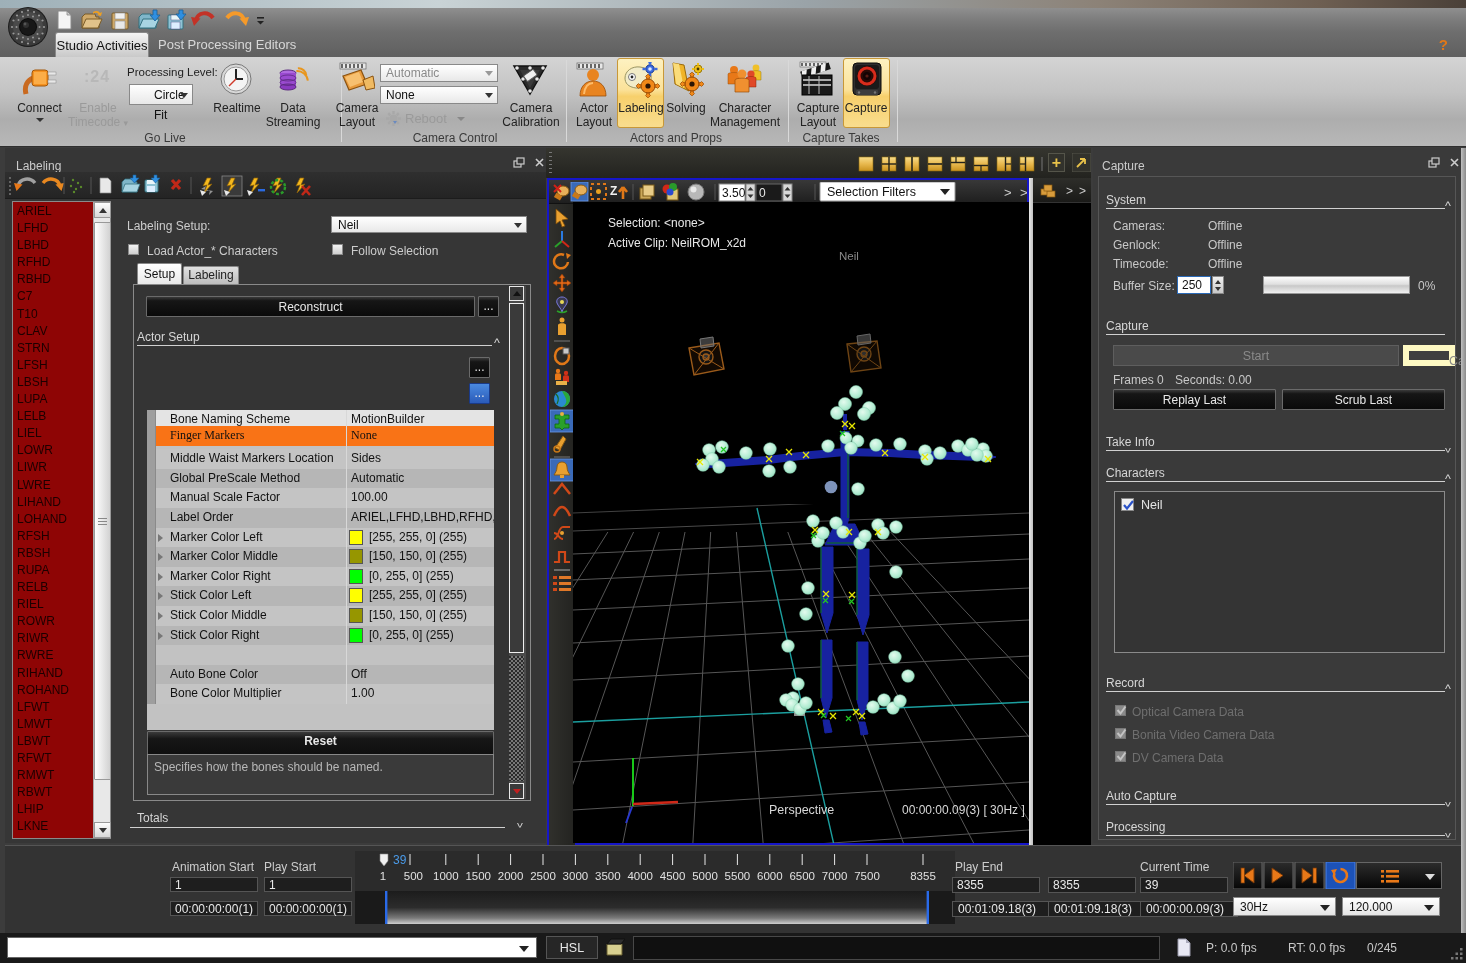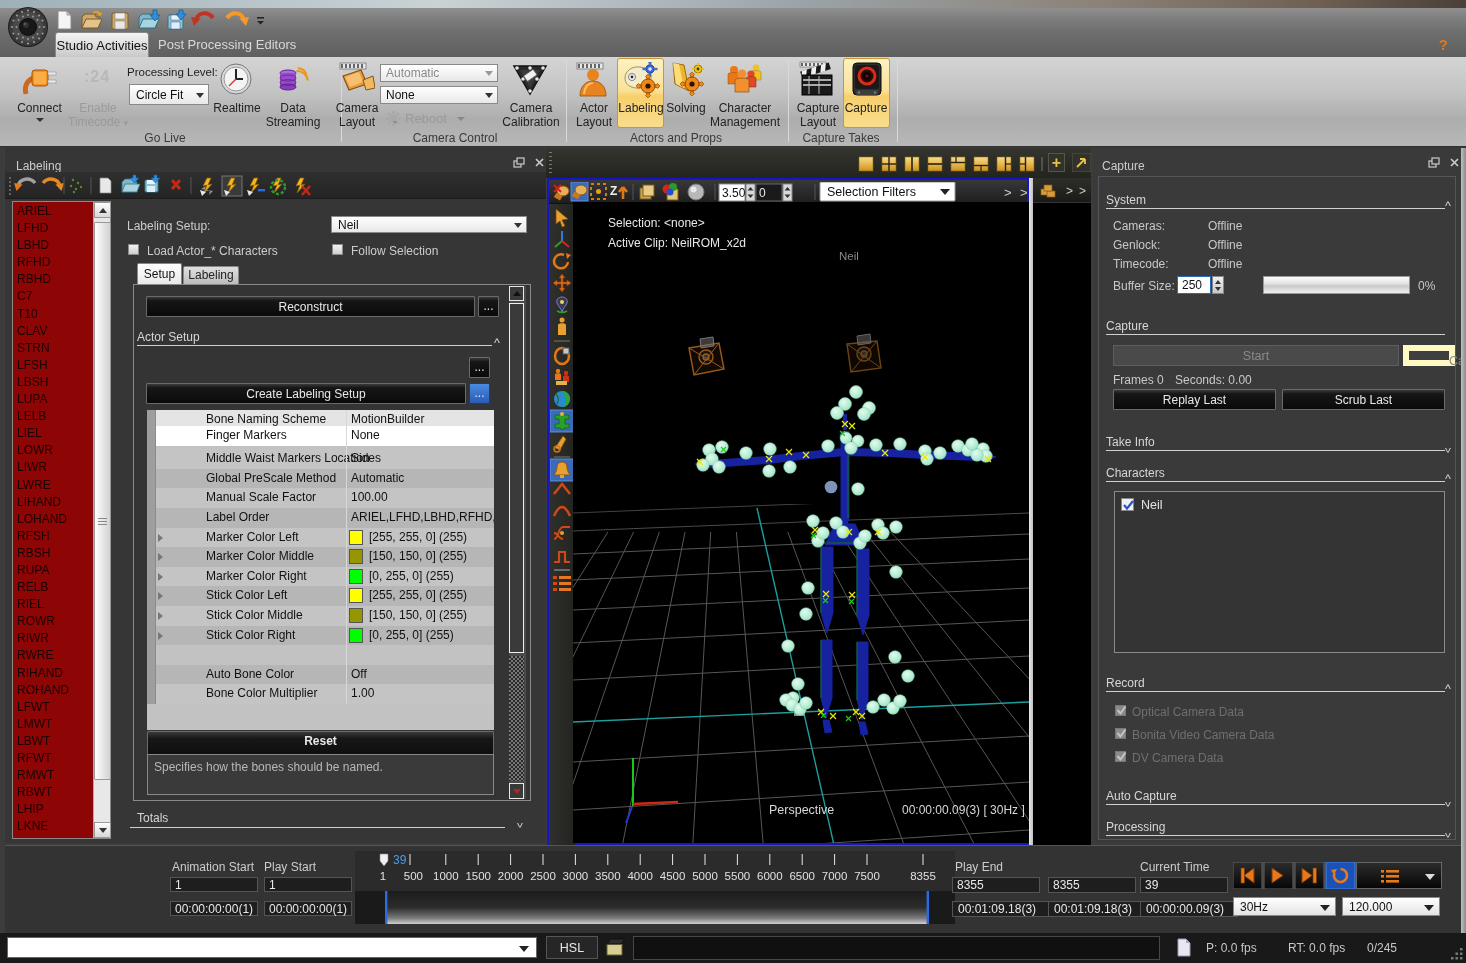--- a/index.html
+++ b/index.html
@@ -34,21 +34,21 @@
 
 .panel-title { position:absolute; font-size:12px; color:#cbcbcb; }
 .dkbtn { position:absolute; background:linear-gradient(180deg,#3a3a3a 0%,#161616 20%,#0a0a0a 100%);
   border:1px solid #6a6a6a; color:#e8e8e8; font-size:12px; text-align:center; border-radius:1px;}
 .sect { position:absolute; font-size:12px; color:#d6d6d6; }
 .sect-line { position:absolute; height:1px; background:#d0d0d0; }
 .caret { position:absolute; font-size:12.5px; color:#d6d6d6; letter-spacing:0; transform-origin:center; }
 .cb { position:absolute; width:11px; height:11px; background:linear-gradient(180deg,#f2f2f2,#cfcfcf);
   border:1px solid #8a8a8a; }
 .prow { position:absolute; left:0; width:347px; height:19.6px; line-height:19.6px; white-space:nowrap; overflow:hidden; }
-.prow .pn { position:absolute; left:23px;margin-left:36px; }
+.prow .pn { position:absolute; left:23px; }
 .prow .pv { position:absolute; left:204px; }
 .prow .pv2 { position:absolute; left:222px; }
 .prow .tri { position:absolute; left:11px; top:6px; width:0; height:0;
   border-top:4px solid transparent; border-bottom:4px solid transparent; border-left:5px solid #777; }
 .prow .chip { position:absolute; left:202px; top:2px; width:14px; height:15px; border:1px solid #555; }
 </style>
 </head>
 <body>
 <div id="app">
   <div id="topframe" class="abs"></div>
@@ -137,21 +137,21 @@
     <rect x="10" y="6" width="16" height="16" rx="3" fill="#f59220" stroke="#a35608"></rect>
     <path d="M12 8 L24 8 L24 20 L12 20 Z" fill="#fdb95a" opacity="0.7"></path>
     <rect x="26" y="8" width="8" height="3" fill="#e8e8e8" stroke="#888" stroke-width="0.5"></rect>
     <rect x="26" y="16" width="8" height="3" fill="#e8e8e8" stroke="#888" stroke-width="0.5"></rect>
   </svg>
   <div class="rlabel" style="left:12px;top:101px;width:55px;">Connect</div>
   <div class="abs" style="left:36px;top:118px;width:0;height:0;border-left:4px solid transparent;border-right:4px solid transparent;border-top:4px solid #333;"></div>
   <div class="rlabel" style="left:76px;top:68px;width:42px;font-size:16px;font-weight:bold;color:#b8b8b8;letter-spacing:1px;">:24</div>
   <div class="rlabel" style="left:68px;top:101px;width:60px;color:#9a9a9a;">Enable<br>Timecode <span style="font-size:9px;">▾</span></div>
   <div class="rlabel" style="left:127px;top:66px;width:86px;text-align:left;font-size:11.5px;">Processing Level:</div>
-  <div class="combo" style="left:129px;top:84px;width:80px;height:21px;line-height:20px;padding-left:6px;">Circle Fit<span class="arr"></span></div>
+  <div class="combo" style="left:129px;top:84px;width:64px;height:21px;line-height:20px;padding-left:24px;">Circle Fit<span class="arr"></span></div>
   <svg class="abs" style="left:219px;top:63px;width:34px;height:32px" viewBox="0 0 34 32">
     <circle cx="17" cy="16" r="15" fill="#d8d8d8" stroke="#777"></circle>
     <circle cx="17" cy="16" r="12" fill="#f4f4f4" stroke="#999"></circle>
     <line x1="17" y1="16" x2="17" y2="6" stroke="#222" stroke-width="2"></line>
     <line x1="17" y1="16" x2="24" y2="16" stroke="#222" stroke-width="2"></line>
     <line x1="17" y1="16" x2="10" y2="23" stroke="#d03a2a" stroke-width="1.5"></line>
   </svg>
   <div class="rlabel" style="left:207px;top:101px;width:60px;">Realtime</div>
   <svg class="abs" style="left:276px;top:64px;width:34px;height:32px" viewBox="0 0 34 32">
     <g fill="none" stroke="#e8961e" stroke-width="2">
@@ -452,29 +452,28 @@
     <div class="abs" style="left:132px;top:115px;width:45px;height:21px;background:linear-gradient(180deg,#fff,#e8e8e8);border:1px solid #888;border-bottom:none;border-radius:2px 2px 0 0;color:#111;font-size:12px;text-align:center;line-height:20px;z-index:3;">Setup</div>
     <div class="abs" style="left:178px;top:118px;width:56px;height:18px;background:linear-gradient(180deg,#e0e0e0,#bdbdbd);border:1px solid #888;border-bottom:none;border-radius:2px 2px 0 0;color:#222;font-size:12px;text-align:center;line-height:17px;z-index:3;">Labeling</div>
 
     <div class="abs" style="left:128px;top:136px;width:398px;height:517px;border:1px solid #8a8a8a;background:#343434;"></div>
     <div class="dkbtn" style="left:141px;top:148px;width:329px;height:21px;line-height:20px;">Reconstruct</div>
     <div class="dkbtn" style="left:473px;top:148px;width:21px;height:21px;line-height:18px;">...</div>
     <div class="sect" style="left:132px;top:182px;">Actor Setup</div>
     <div class="sect-line" style="left:132px;top:197px;width:355px;"></div>
     <div class="caret" style="left:489px;top:188px;">^</div>
     <div class="dkbtn" style="left:464px;top:209px;width:21px;height:21px;line-height:18px;">...</div>
-    <div class="dkbtn" style="left:141px;top:235px;width:320px;height:21px;line-height:20px;">Create Labeling Setup</div>
     <div class="dkbtn" style="left:464px;top:235px;width:21px;height:21px;line-height:18px;background:linear-gradient(180deg,#4a8ae0,#2a5ab8);border-color:#1a3a88;">...</div>
 
     <div class="abs" id="pgrid" style="left:142px;top:262px;width:347px;height:320px;background:#c2c2c2;font-size:12px;color:#111;">
       <div class="prow" style="top:0px;background:#e4e4e4;">
           <span class="pn">Bone Naming Scheme</span>
           <span class="pv">MotionBuilder</span>
         </div>
-      <div class="prow" style="top:16px;background:#ffffff;">
+      <div class="prow" style="top:16px;background:#f97316;font-family:Liberation Serif, serif;">
           <span class="pn">Finger Markers</span>
           <span class="pv">None</span>
         </div>
       <div class="prow" style="top:39.2px;background:#c4c4c4;">
           <span class="pn">Middle Waist Markers Location</span>
           <span class="pv">Sides</span>
         </div>
       <div class="prow" style="top:58.8px;background:#b6b6b6;">
           <span class="pn">Global PreScale Method</span>
           <span class="pv">Automatic</span>

